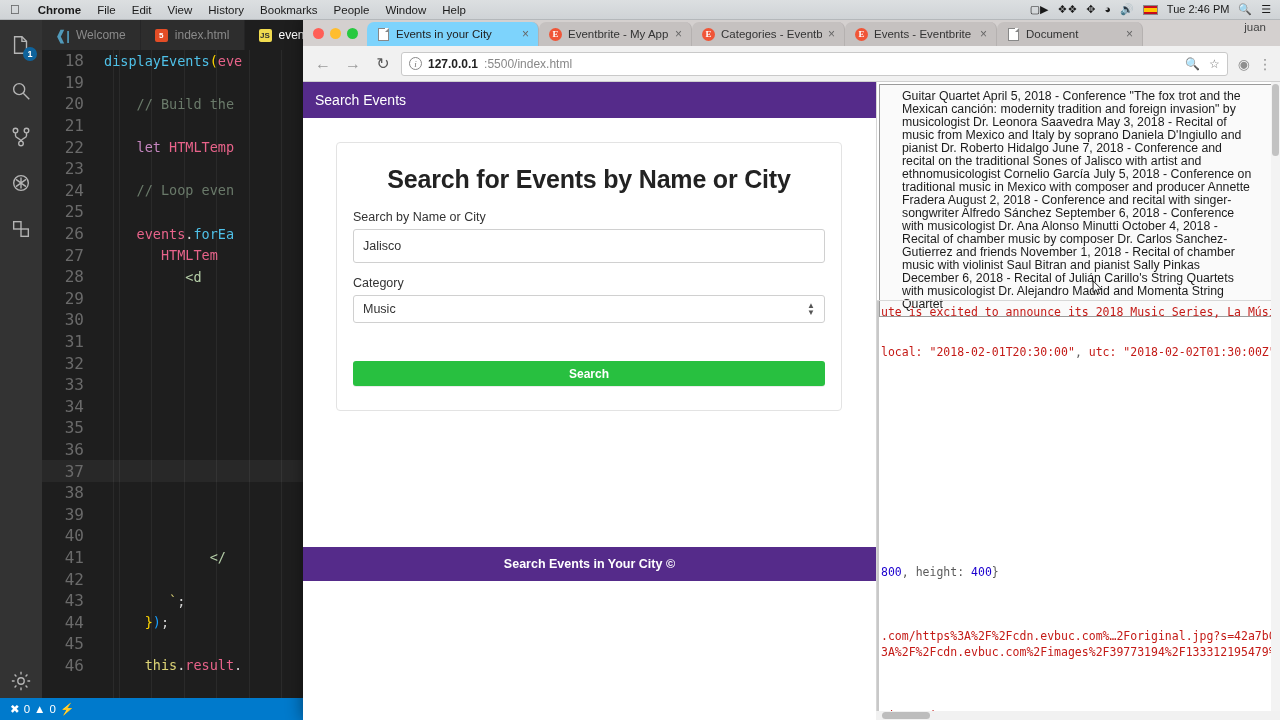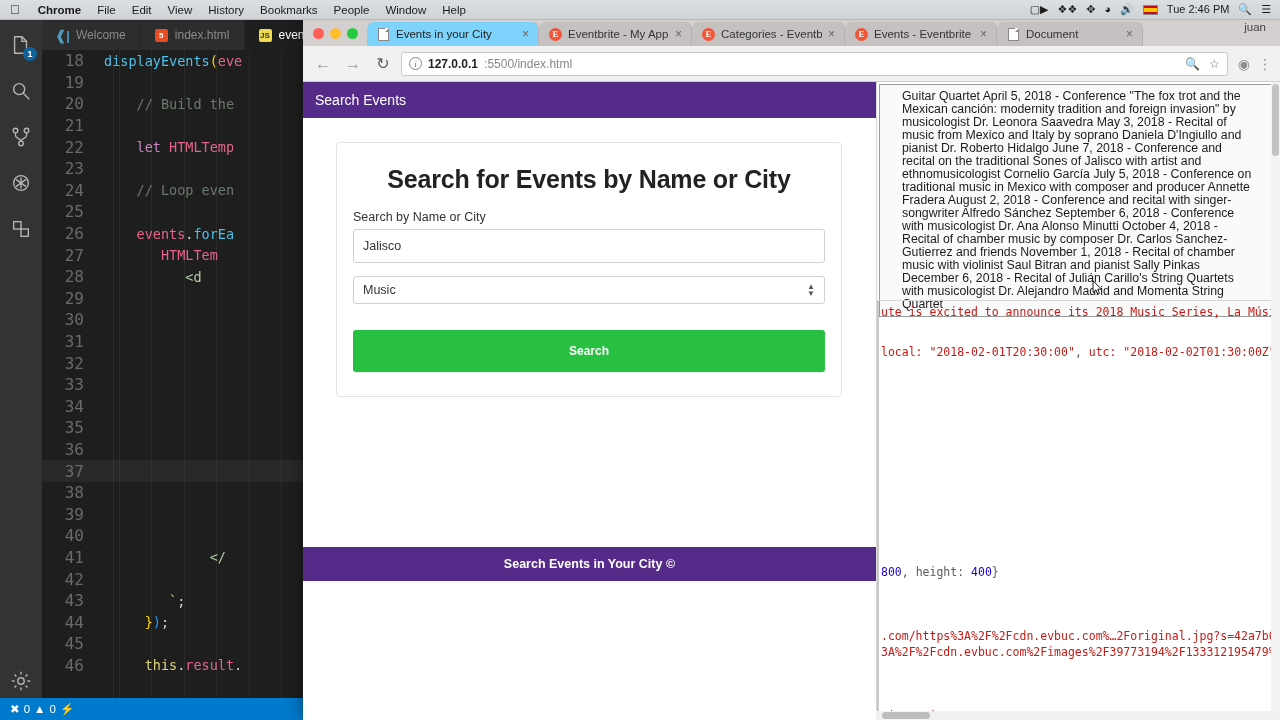--- a/index.html
+++ b/index.html
@@ -144,21 +144,21 @@
   .inp { width: 100%; height: 28px; border: 1px solid #d0d0d0; border-radius: 3px;
          padding: 16px 9px; font-size: 12.5px; color: #333; background: #fff;
          font-family: "Liberation Sans", sans-serif; }
   .gap { height: 13px; }
   .selwrap { position: relative; }
   .sel { width: 100%; height: 28px; border: 1px solid #d0d0d0; border-radius: 3px;
          padding: 0 9px; font-size: 12.5px; color: #333; background: #fff; appearance: none;
          font-family: "Liberation Sans", sans-serif; }
   .selarr { position: absolute; right: 10px; top: 50%; transform: translateY(-50%);
             font-size: 8px; color: #555; line-height: 0.9; text-align: center; pointer-events: none; }
-  .btn-search { margin-top: 26px; width: 100%; height: 42px; background: #28c040; color: #fff;
+  .btn-search { margin-top: 38px; width: 100%; height: 25px; background: #28c040; color: #fff;
                 border: none; border-radius: 3px; font-size: 12px; font-weight: bold;
                 font-family: "Liberation Sans", sans-serif; box-shadow: 0 1px 0 rgba(0,0,0,0.08); }
   .ph-footer { position: absolute; left: 0; top: 465px; width: 573px; height: 34px;
                background: #552b8a; color: #fff; font-size: 12.5px; font-weight: bold;
                display: flex; align-items: center; justify-content: center; }
 
   
   .devpanel { position: absolute; left: 573px; top: 0; width: 404px; height: 638px;
               background: #fff; border-left: 1px solid #d6d6d6; overflow: hidden; }
   .tooltip { position: absolute; left: 2px; top: 2px; width: 398px;
@@ -475,20 +475,21 @@
 
       <div class="ph-body">
         <div class="card">
           <h1>Search for Events by Name or City</h1>
 
           <div class="lbl-field">Search by Name or City</div>
           <input class="inp" type="text" value="Jalisco" style="">
 
           <div class="gap"></div>
 
+          <div class="lbl-field">Category</div>
           <div class="selwrap">
             <select class="sel" id="cat-select"><option>Music</option><option>Business &amp; Professional</option><option>Food &amp; Drink</option><option>Community &amp; Culture</option><option>Performing &amp; Visual Arts</option><option>Film, Media &amp; Entertainment</option><option>Sports &amp; Fitness</option><option>Health &amp; Wellness</option></select>
             <span class="selarr">▲<br>▼</span>
           </div>
 
           <button class="btn-search">Search</button>
         </div>
       </div>
 
       <div class="ph-footer">

